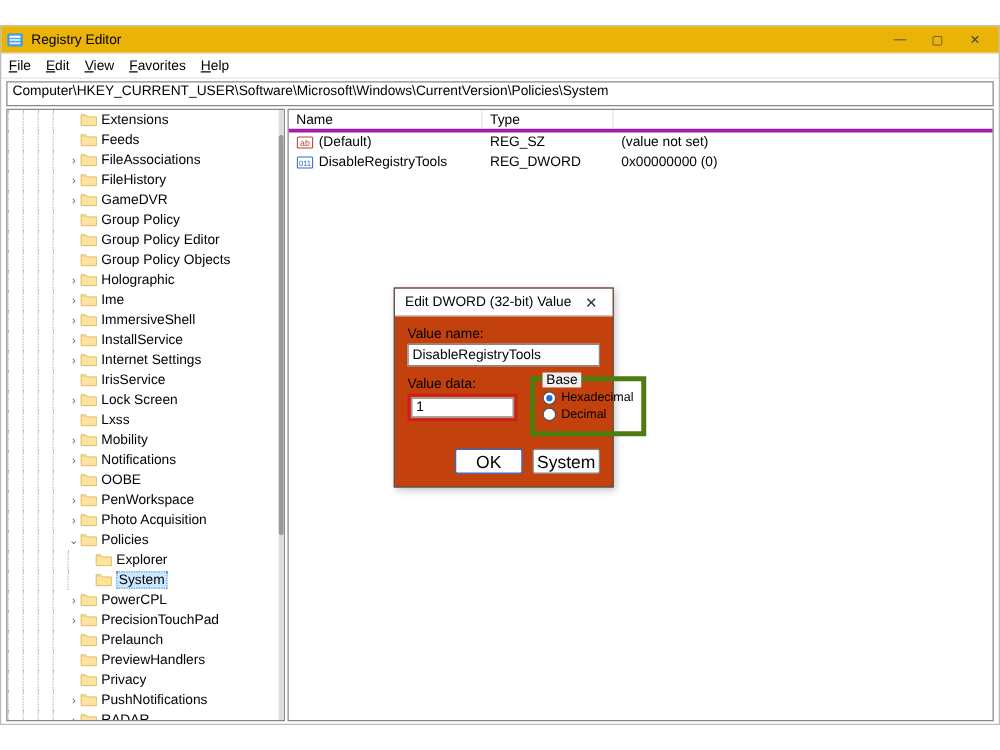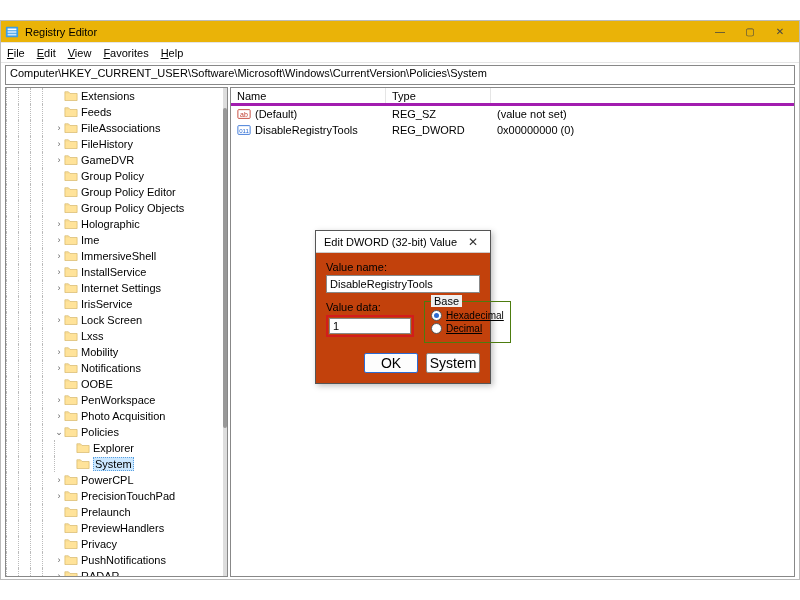--- a/index.html
+++ b/index.html
@@ -54,21 +54,21 @@
   .dialog-title { height:22px; display:flex; align-items:center; padding:0 8px; background:#fff; border-bottom:1px solid #ccc; }
   .dialog-title .t { flex:1; }
   .dialog-close { width:18px; text-align:center; color:#333; font-size:12px; }
   .dialog-body { padding:8px 10px 10px 10px; }
   .dlg-label { color:#000; margin-bottom:2px; }
   .dlg-input { width:100%; height:18px; border:1px solid #888; background:#fff; padding:1px 3px; font-size:11px; }
   .dlg-value-row { display:flex; gap:10px; margin-top:8px; }
   .dlg-value-col { flex:1; }
   .dlg-value-input-wrap { border:2px solid #d21c1c; padding:1px; }
   .dlg-value-input { width:100%; height:16px; border:1px solid #888; background:#fff; padding:0 3px; font-size:11px; }
-  .dlg-group { border:1px solid #4d7c0f; padding:6px 6px 8px 6px; position:relative;text-decoration:underline; }
+  .dlg-group { border:4px solid #4d7c0f; padding:6px 6px 8px 6px; position:relative; }
   .dlg-group .legend { position:absolute; top:-7px; left:6px; background:#f0f0f0; padding:0 3px; font-size:11px; }
   .radio-row { display:flex; align-items:center; gap:4px; margin-top:2px; font-size:10px; }
   .radio { width:11px; height:11px; border:1px solid #555; border-radius:50%; display:inline-flex; align-items:center; justify-content:center; background:#fff; }
   .radio.checked::after { content:""; width:5px; height:5px; background:#2b6cd4; border-radius:50%; display:block; }
   .dlg-buttons { display:flex; justify-content:flex-end; gap:8px; margin-top:10px; }
   .dlg-btn { width:54px; height:20px; border:1px solid #888; background:#fdfdfd; font-size:14px; display:flex; align-items:center; justify-content:center; border-radius:2px; }
   .dlg-btn.primary { border-color:#2b6cd4; }
 
 </style>
 </head>

